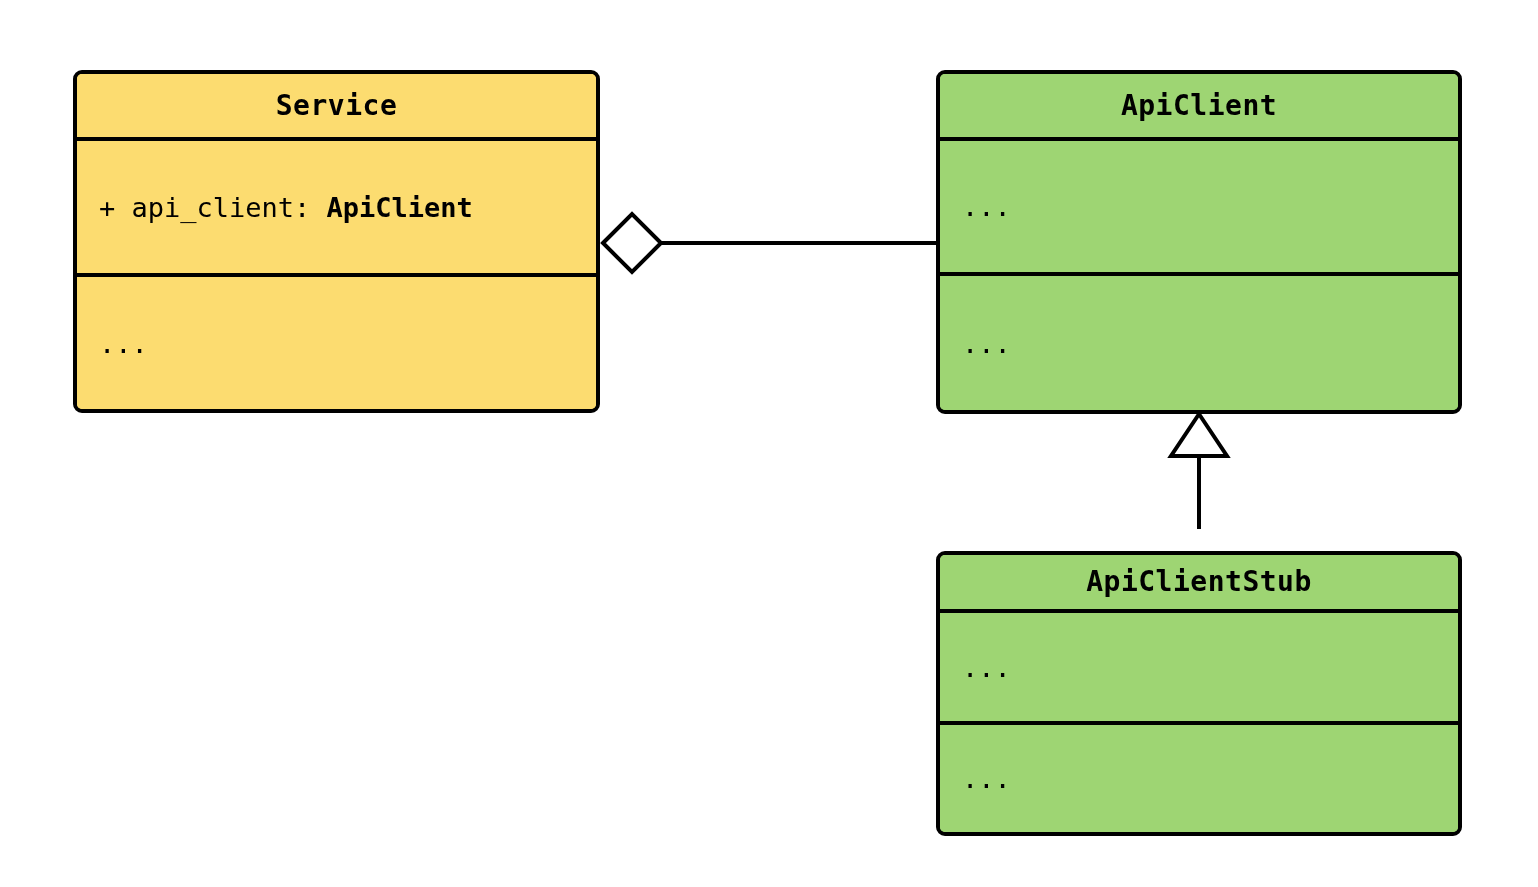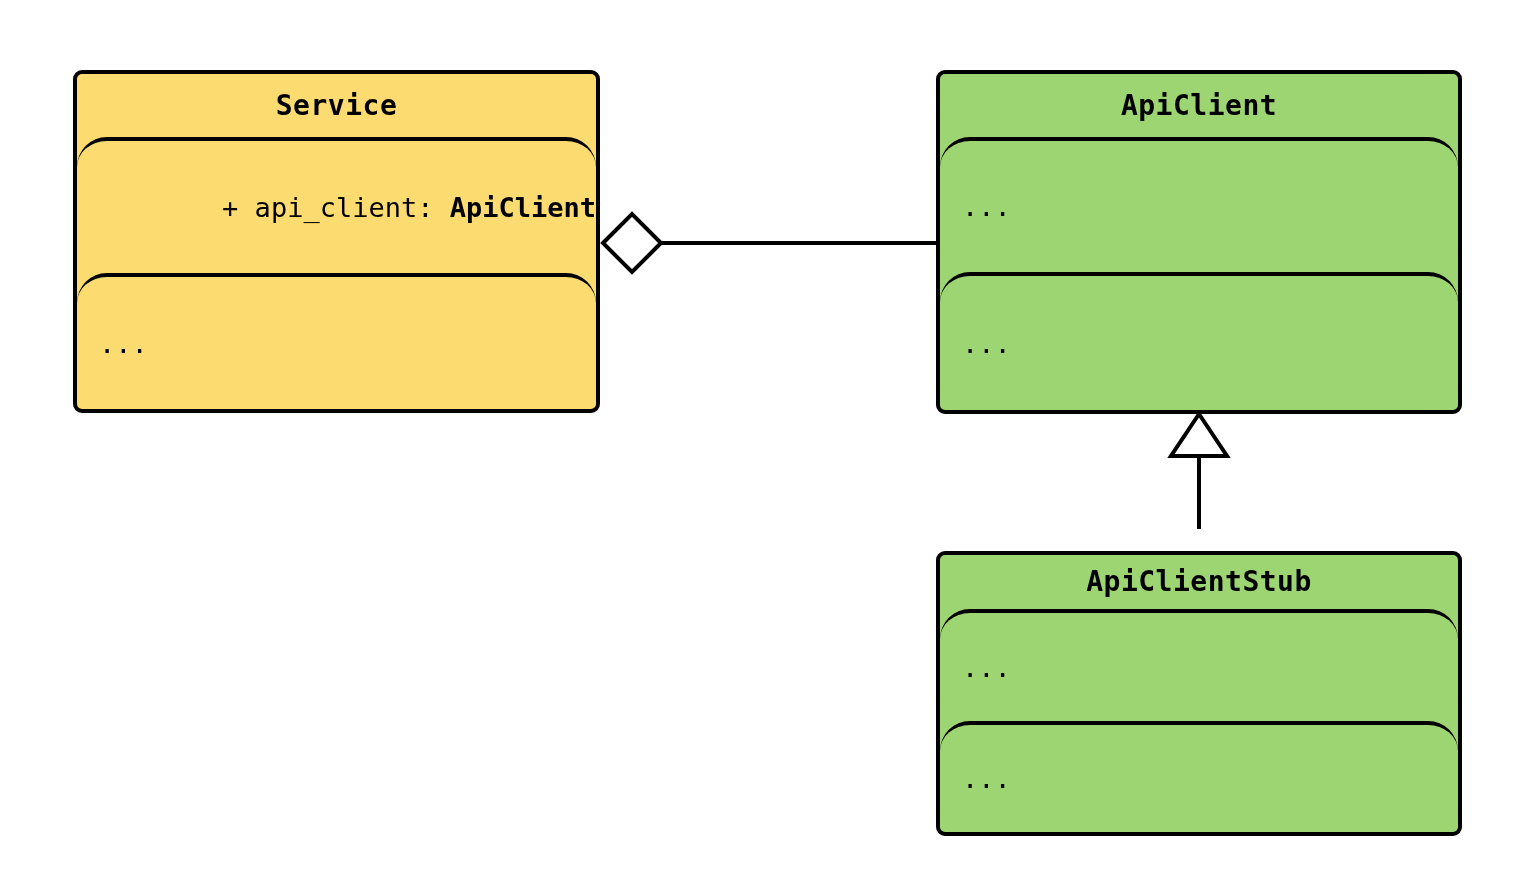--- a/index.html
+++ b/index.html
@@ -27,21 +27,20 @@
     border-radius: 9px;
     overflow: hidden;
     display: flex;
     flex-direction: column;
   }
   .uml-class .compartment {
     box-sizing: border-box;
     position: relative;
     display: flex;
     align-items: center;
-    border-radius: 30px;
   }
   .uml-class .compartment.title-compartment {
     justify-content: center;
   }
   .uml-class .compartment.body-compartment {
     justify-content: flex-start;
     padding-left: 22px;
   }
   .uml-class .compartment + .compartment {
     border-top: 4px solid #000000;
@@ -79,21 +78,21 @@
 
   
   .fill-service    { background: #fcdc70; }
   .fill-apiclient  { background: #9ed573; }
 
   
   #box-service {
     left: 73px;  top: 70px;  width: 527px;  height: 343px;
   }
   #box-service .c-title { height: 63px; }
-  #box-service .c-attrs { height: 136px; justify-content: flex-end; }
+  #box-service .c-attrs { height: 136px; }
   #box-service .c-ops   { flex: 1 1 auto; }
 
   #box-apiclient {
     left: 936px; top: 70px;  width: 526px;  height: 344px;
   }
   #box-apiclient .c-title { height: 63px; }
   #box-apiclient .c-attrs { height: 135px; }
   #box-apiclient .c-ops   { flex: 1 1 auto; }
 
   #box-apiclientstub {

